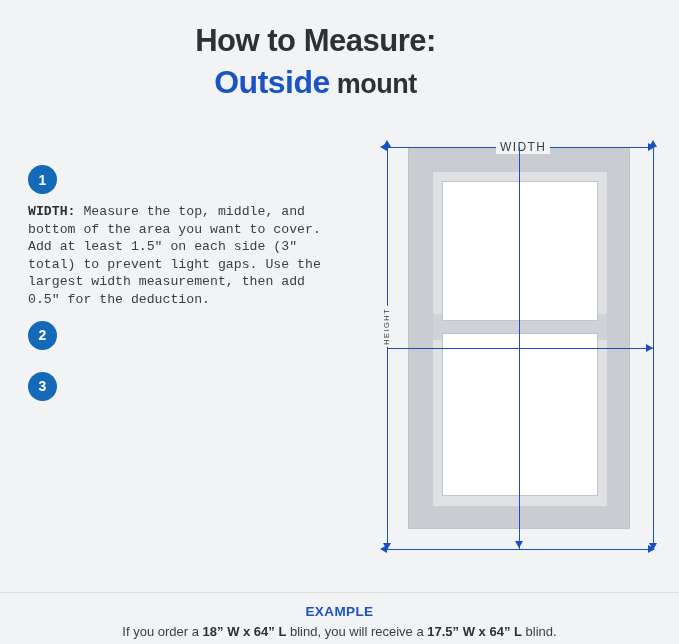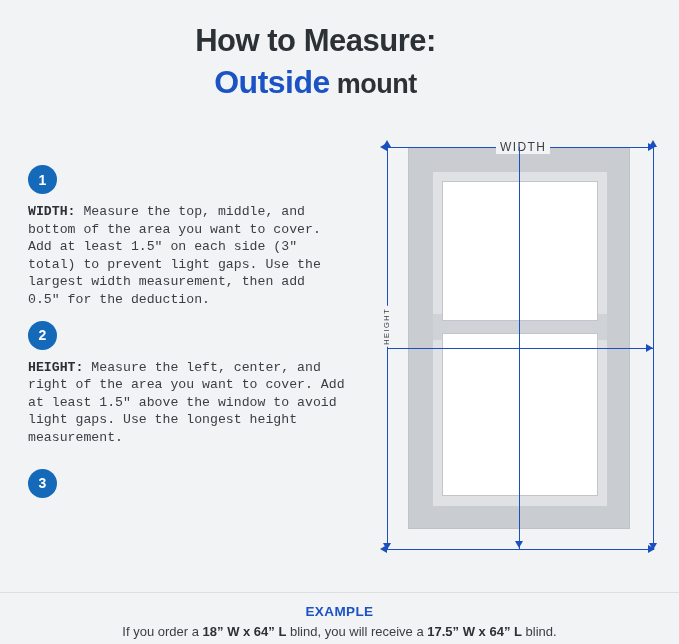--- a/index.html
+++ b/index.html
@@ -223,21 +223,20 @@
 
   <div class="steps">
 
     <div class="step step1">
       <div class="badge">1</div>
       <div class="step-text"><b class="lead">WIDTH:</b><span> Measure the top, middle, and bottom of the area you want to cover. Add at least 1.5" on each side (3" total) to prevent light gaps. Use the largest width measurement, then add 0.5" for the deduction.</span></div>
     </div>
 
     <div class="step step2">
       <div class="badge">2</div>
-      <div class="step-text"><b class="lead">HEIGHT:</b><span> Measure the left, center, and right of the area you want to cover. Add at least 1.5" above the window to avoid light gaps. Use the longest height measurement.</span></div>
     </div>
 
     <div class="step step3">
       <div class="badge">3</div>
     </div>
 
   </div>
 
   <div class="diagram">
 

